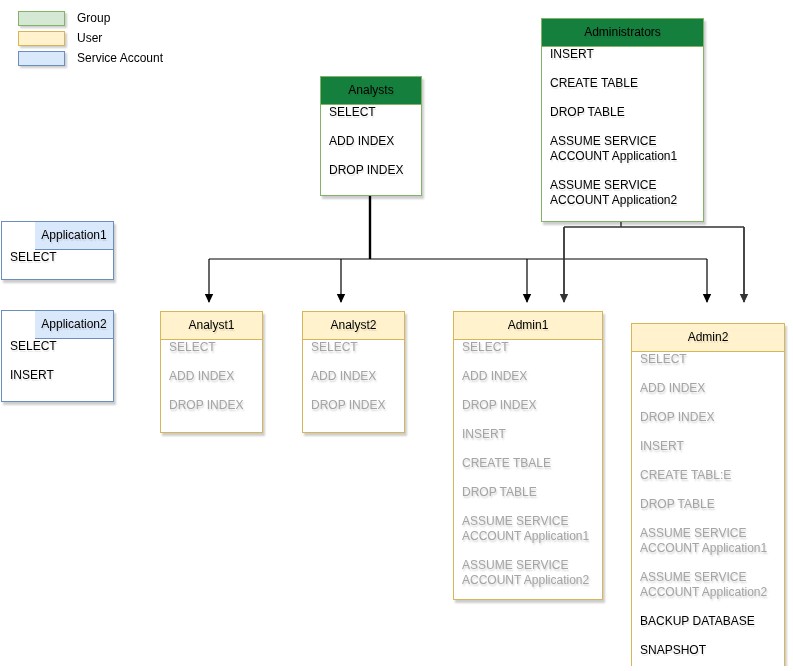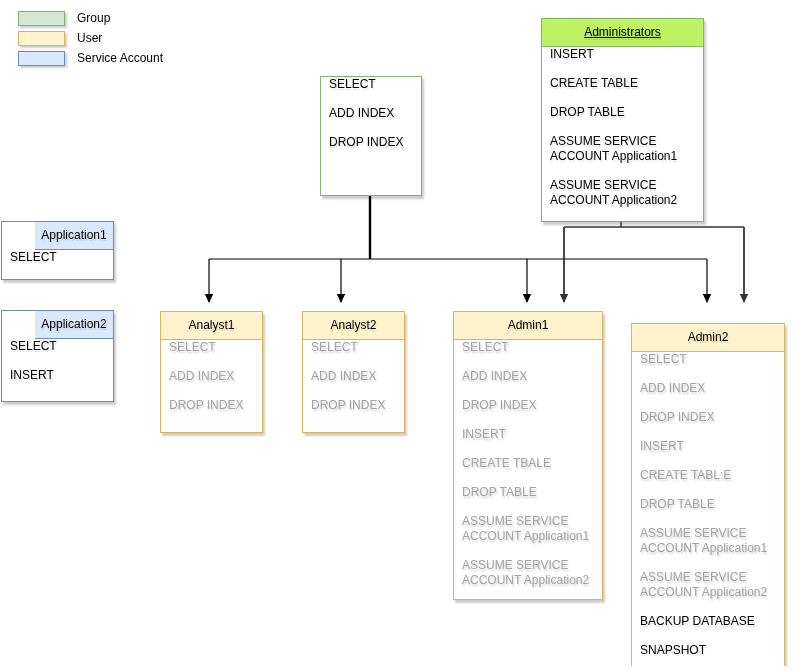--- a/index.html
+++ b/index.html
@@ -18,21 +18,21 @@
     border-bottom:1px solid;white-space:nowrap;overflow:hidden;
     text-shadow:1px 2px 1px rgba(0,0,0,0.10);
   }
   .node .body{}
   .item{
     padding:0 8px;margin-bottom:14px;line-height:15px;color:#000;
     text-shadow:1px 2px 1px rgba(0,0,0,0.10);
   }
   .item.muted{color:#a4a4a4;text-shadow:1px 2px 2px rgba(0,0,0,0.18);}
   .node.group{border:1px solid #82b366;}
-  .node.group .hdr{background:#bef264;border-color:#82b366;text-decoration:underline;}
+  .node.group .hdr{background:#15803d;border-color:#82b366;}
   .node.user{border:1px solid #d6b656;}
   .node.user .hdr{background:#fff2cc;border-color:#d6b656;}
   .node.sa{border:1px solid #6c8ebf;}
   .node.sa .hdr{background:#dae8fc;border-color:#6c8ebf;margin-left:33px;}
   
   .legend{position:absolute;left:18px;top:8px;}
   .legend-row{display:flex;align-items:center;height:20px;}
   .swatch{
     width:45px;height:13px;border:1px solid;margin-right:12px;
     box-shadow:2px 2px 2px rgba(0,0,0,0.20);
@@ -81,20 +81,21 @@
       <div class="swatch user"></div>
       <div class="legend-label">User</div>
     </div>
     <div class="legend-row">
       <div class="swatch sa"></div>
       <div class="legend-label">Service Account</div>
     </div>
   </div>
 
   <div class="node group" style="left:320px;top:76px;width:100px;height:118px">
+    <div class="hdr">Analysts</div>
     <div class="body">
 
     <div class="item">SELECT</div>
         <div class="item">ADD INDEX</div>
         <div class="item">DROP INDEX</div>
       </div>
   </div>
 
   <div class="node group" style="left:541px;top:18px;width:161px;height:202px">
     <div class="hdr">Administrators</div>

